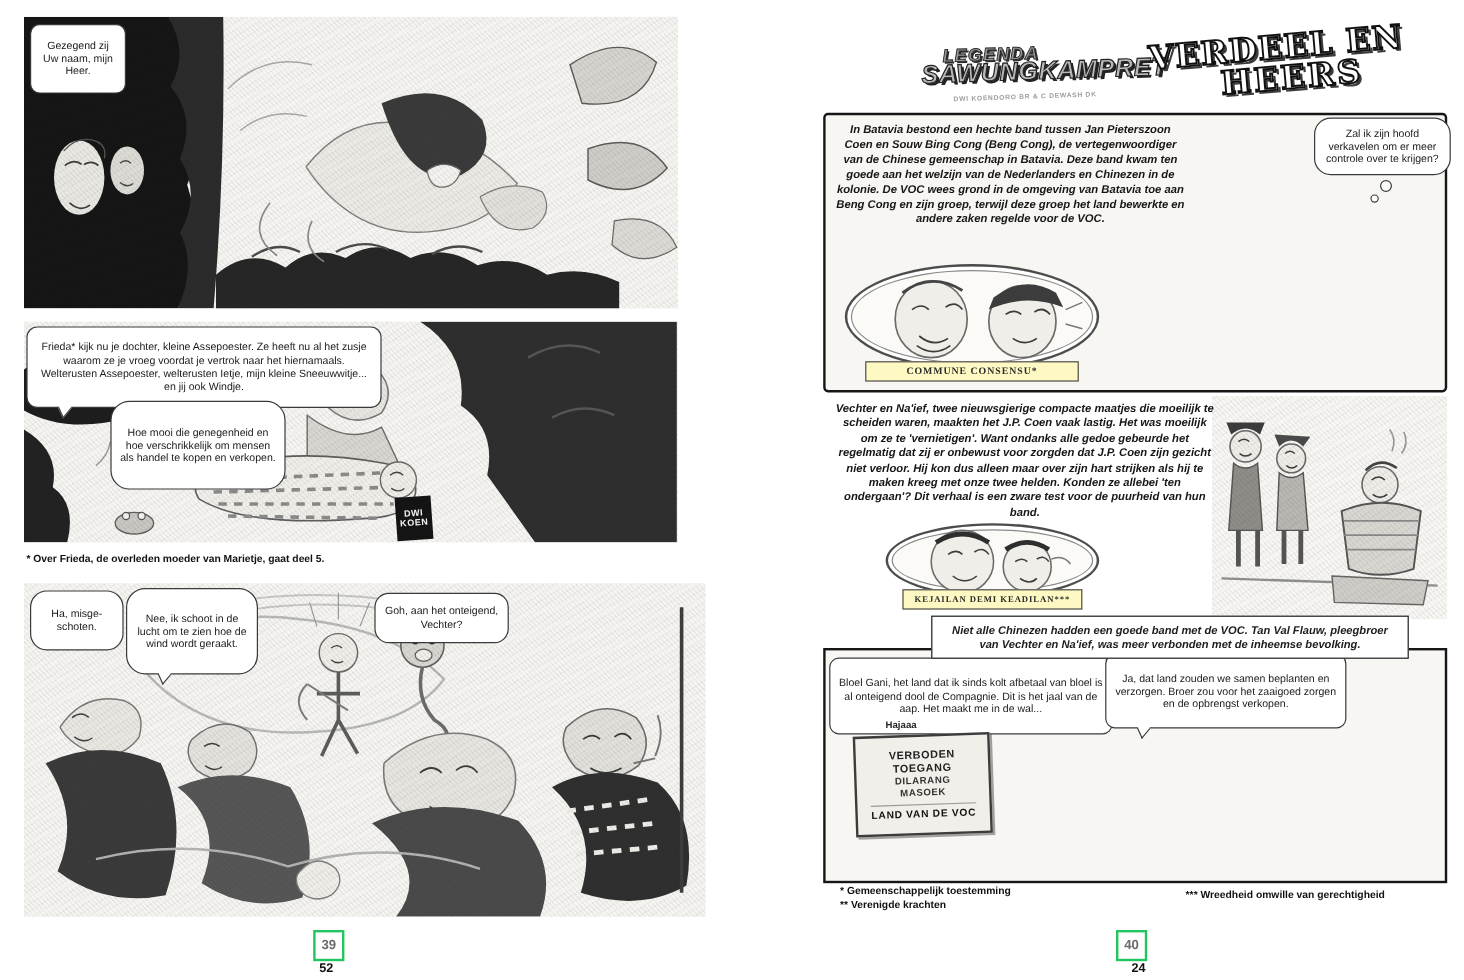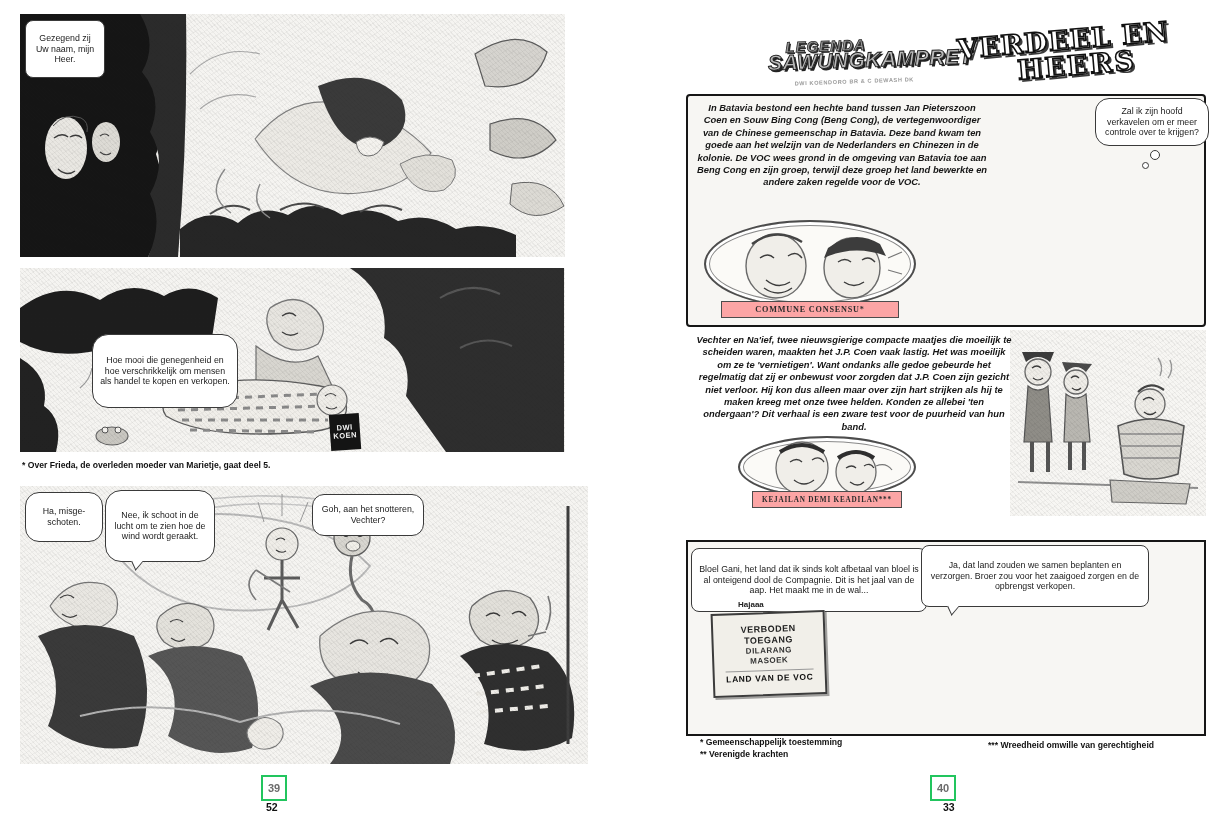--- a/index.html
+++ b/index.html
@@ -41,21 +41,21 @@
   .logo-credit{position:absolute;left:26px;top:44px;font-size:5.6px;font-weight:bold;color:#9d9d9d;letter-spacing:.6px;white-space:nowrap;}
   .big-title{position:absolute;left:958px;top:26px;width:250px;transform:rotate(-5deg);z-index:7;
     font-family:"DejaVu Serif","Liberation Serif",serif;font-weight:bold;color:#fff;
     -webkit-text-stroke:1.6px #101010;text-shadow:2.5px 2.5px 0 #3c3c3c;line-height:.95;}
   .big-title .l1{font-size:27px;letter-spacing:1px;}
   .big-title .l2{font-size:27px;letter-spacing:2px;margin-left:58px;}
   
   .medal{position:absolute;z-index:5;}
   .medal .oval{position:absolute;inset:0 0 16px 0;border:2px solid #4c4c4c;border-radius:50%;
     background:#fbfaf7;box-shadow:inset 0 0 0 3px #fff, inset 0 0 0 4px #8a8a8a;overflow:hidden;}
-  .medal .banner{position:absolute;left:8%;right:8%;bottom:6px;height:15px;background:#fca5a5;
+  .medal .banner{position:absolute;left:8%;right:8%;bottom:6px;height:15px;background:#fef9c3;
     border:1.2px solid #4c4c4c;display:flex;align-items:center;justify-content:center;
     font-family:"Liberation Serif",serif;font-weight:bold;font-size:8.2px;letter-spacing:.8px;color:#2c2c2c;white-space:nowrap;}
   
   .sign{position:absolute;z-index:6;background:#f1efe9;border:2px solid #3c3c3c;box-shadow:2px 2px 0 rgba(0,0,0,.35);
     display:flex;flex-direction:column;align-items:center;justify-content:center;gap:1px;transform:rotate(-2deg);}
   .sign .s1{font-weight:900;font-size:9px;letter-spacing:.5px;color:#222;line-height:1.1;}
   .sign .s2{font-weight:900;font-size:8px;letter-spacing:.5px;color:#333;line-height:1.1;}
   .sign .s3{font-weight:900;font-size:8.5px;letter-spacing:.6px;color:#111;margin-top:3px;border-top:1px solid #999;padding-top:2px;}
   .sig{position:absolute;background:#141414;color:#f2f2f2;z-index:6;display:flex;flex-direction:column;
     align-items:center;justify-content:center;font-weight:900;font-size:7.5px;line-height:1.1;transform:rotate(-4deg);letter-spacing:.5px;}
@@ -112,20 +112,23 @@
         <circle cx="312" cy="132" r="15" fill="#efede8" stroke="#6c6c6c" stroke-width="1.2"></circle>
         <path d="M305,128 q6,-5 11,0 M306,139 q6,4 11,0" stroke="#444" stroke-width="1.1" fill="none"></path>
       </g>
       <ellipse cx="92" cy="168" rx="16" ry="9" fill="#c9c7c1" stroke="#5f5f5f" stroke-width="1.1"></ellipse>
       <circle cx="85" cy="162" r="3" fill="#f4f2ee" stroke="#555" stroke-width="1"></circle>
       <circle cx="98" cy="162" r="3" fill="#f4f2ee" stroke="#555" stroke-width="1"></circle>
       <path d="M60,120 q10,-8 12,-20 M75,128 q12,-6 14,-18" stroke="#9a9a9a" stroke-width="1.2" fill="none"></path>
     </svg>
     <div class="hatch"></div>
   </div>
+  <div class="bubble tail-b" style="left:22px;top:272px;width:296px;height:68px;border-radius:9px;">
+    <span>Frieda* kijk nu je dochter, kleine Assepoester. Ze heeft nu al het zusje waarom ze je vroeg voordat je vertrok naar het hiernamaals. Welterusten Assepoester, welterusten Ietje, mijn kleine Sneeuwwitje... en jij ook Windje.</span>
+  </div>
   <div class="bubble" style="left:92px;top:334px;width:146px;height:74px;border-radius:16px;">
     <span>Hoe mooi die genegenheid en hoe verschrikkelijk om mensen als handel te kopen en verkopen.</span>
   </div>
   <div class="sig" style="left:330px;top:414px;width:30px;height:36px;">
     <span>DWI</span>
     <span>KOEN</span>
   </div>
   <div class="footnote" style="left:22px;top:460px;width:420px;">* Over Frieda, de overleden moeder van Marietje, gaat deel 5.</div>
 
   <div class="art" style="left:20px;top:486px;width:568px;height:278px;">
@@ -170,21 +173,21 @@
     </svg>
     <div class="hatch"></div>
   </div>
   <div class="bubble" style="left:25px;top:492px;width:78px;height:50px;border-radius:14px;">
     <span>Ha, misge- schoten.</span>
   </div>
   <div class="bubble tail-b" style="left:105px;top:490px;width:110px;height:72px;border-radius:16px;">
     <span>Nee, ik schoot in de lucht om te zien hoe de wind wordt geraakt.</span>
   </div>
   <div class="bubble" style="left:312px;top:494px;width:112px;height:42px;border-radius:12px;">
-    <span>Goh, aan het snotteren, Vechter?</span>
+    <span>Goh, aan het onteigend, Vechter?</span>
   </div>
 
   <div class="pgbox" style="left:261px;top:775px;">
     <span>39</span>
   </div>
   <div class="pgnum" style="left:266px;top:801px;">52</div>
 </div>
 
 <div class="abs" style="left:610px;top:0;width:610px;height:817px;">
 
@@ -291,20 +294,21 @@
         <path d="M40,14 q22,-14 44,0" stroke="#2e2e2e" stroke-width="4" fill="none"></path>
         <ellipse cx="116" cy="34" rx="20" ry="21" fill="#f0eee9" stroke="#6a6a6a" stroke-width="1.3"></ellipse>
         <path d="M106,30 q6,-4 10,0 M124,28 q6,-4 10,2 M110,44 q8,6 14,0" stroke="#3c3c3c" stroke-width="1.3" fill="none"></path>
         <path d="M98,20 q18,-12 36,0" stroke="#2e2e2e" stroke-width="4" fill="none"></path>
         <path d="M136,28 q10,-4 16,4" stroke="#777" stroke-width="1.2" fill="none"></path>
       </svg>
     </div>
     <div class="banner" style="font-size:7.2px;margin-top:38px;">KEJAILAN DEMI KEADILAN***</div>
   </div>
 
+  <div class="caption" style="left:166px;top:513px;width:398px;">Niet alle Chinezen hadden een goede band met de VOC. Tan Val Flauw, pleegbroer van Vechter en Na'ief, was meer verbonden met de inheemse bevolking.</div>
 
   <div class="panelbox" style="left:76px;top:540px;width:520px;height:196px;"></div>
   <div class="art" style="left:78px;top:542px;width:516px;height:192px;background:#f7f6f3;">
     <svg width="516" height="192" viewBox="0 0 516 192">
       <rect width="516" height="192" fill="#f7f6f3"></rect>
       <path d="M0,120 l200,-6 M0,146 l200,-2" stroke="#8b8b8b" stroke-width="5" fill="none"></path>
       <path d="M20,100 l4,80 M90,96 l4,84 M170,96 l4,84" stroke="#7c7c7c" stroke-width="6" fill="none"></path>
       <g>
         <circle cx="258" cy="88" r="17" fill="#efede8" stroke="#646464" stroke-width="1.3"></circle>
         <path d="M250,84 q6,-5 11,0 M251,96 q7,5 13,0" stroke="#3a3a3a" stroke-width="1.3" fill="none"></path>
@@ -324,34 +328,34 @@
       </g>
       <path d="M210,176 l300,4" stroke="#8f8f8f" stroke-width="2"></path>
       <path d="M220,40 q30,-20 60,-6 M480,34 q14,8 10,24" stroke="#b9b9b9" stroke-width="1.4" fill="none"></path>
     </svg>
     <div class="hatch"></div>
   </div>
   <div class="bubble" style="left:81px;top:548px;width:236px;height:64px;border-radius:8px;">
     <span>Bloel Gani, het land dat ik sinds kolt afbetaal van bloel is al onteigend dool de Compagnie. Dit is het jaal van de aap. Het maakt me in de wal...</span>
   </div>
   <div class="sfx" style="left:128px;top:600px;">Hajaaa</div>
-  <div class="bubble tail-b" style="left:311px;top:545px;width:228px;height:62px;border-radius:8px;">
+  <div class="bubble tail-b" style="left:311px;top:545px;width:201px;height:62px;border-radius:8px;">
     <span>Ja, dat land zouden we samen beplanten en verzorgen. Broer zou voor het zaaigoed zorgen en de opbrengst verkopen.</span>
   </div>
   <div class="sign" style="left:102px;top:612px;width:110px;height:80px;">
     <span class="s1">VERBODEN</span>
     <span class="s1">TOEGANG</span>
     <span class="s2">DILARANG</span>
     <span class="s2">MASOEK</span>
     <span class="s3">LAND VAN DE VOC</span>
   </div>
 
   <div class="footnote" style="left:90px;top:737px;width:260px;">
     <div>* Gemeenschappelijk toestemming</div>
     <div>** Verenigde krachten</div>
   </div>
   <div class="footnote" style="left:378px;top:740px;width:260px;">*** Wreedheid omwille van gerechtigheid</div>
 
   <div class="pgbox" style="left:320px;top:775px;">
     <span>40</span>
   </div>
-  <div class="pgnum" style="left:333px;top:801px;">33</div>
+  <div class="pgnum" style="left:333px;top:801px;">24</div>
 </div>
 
 </body></html>

